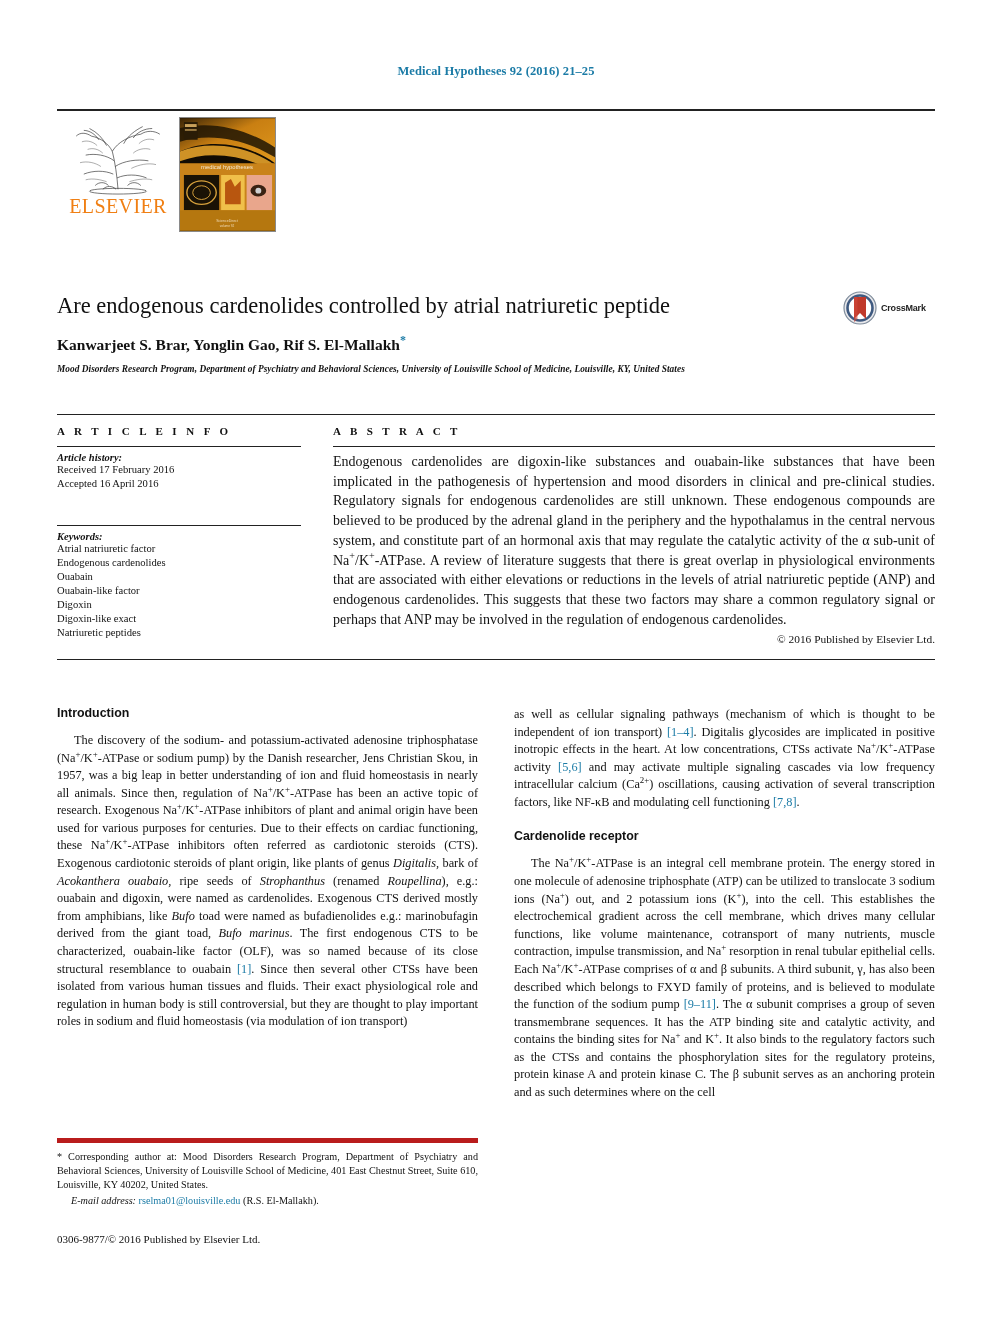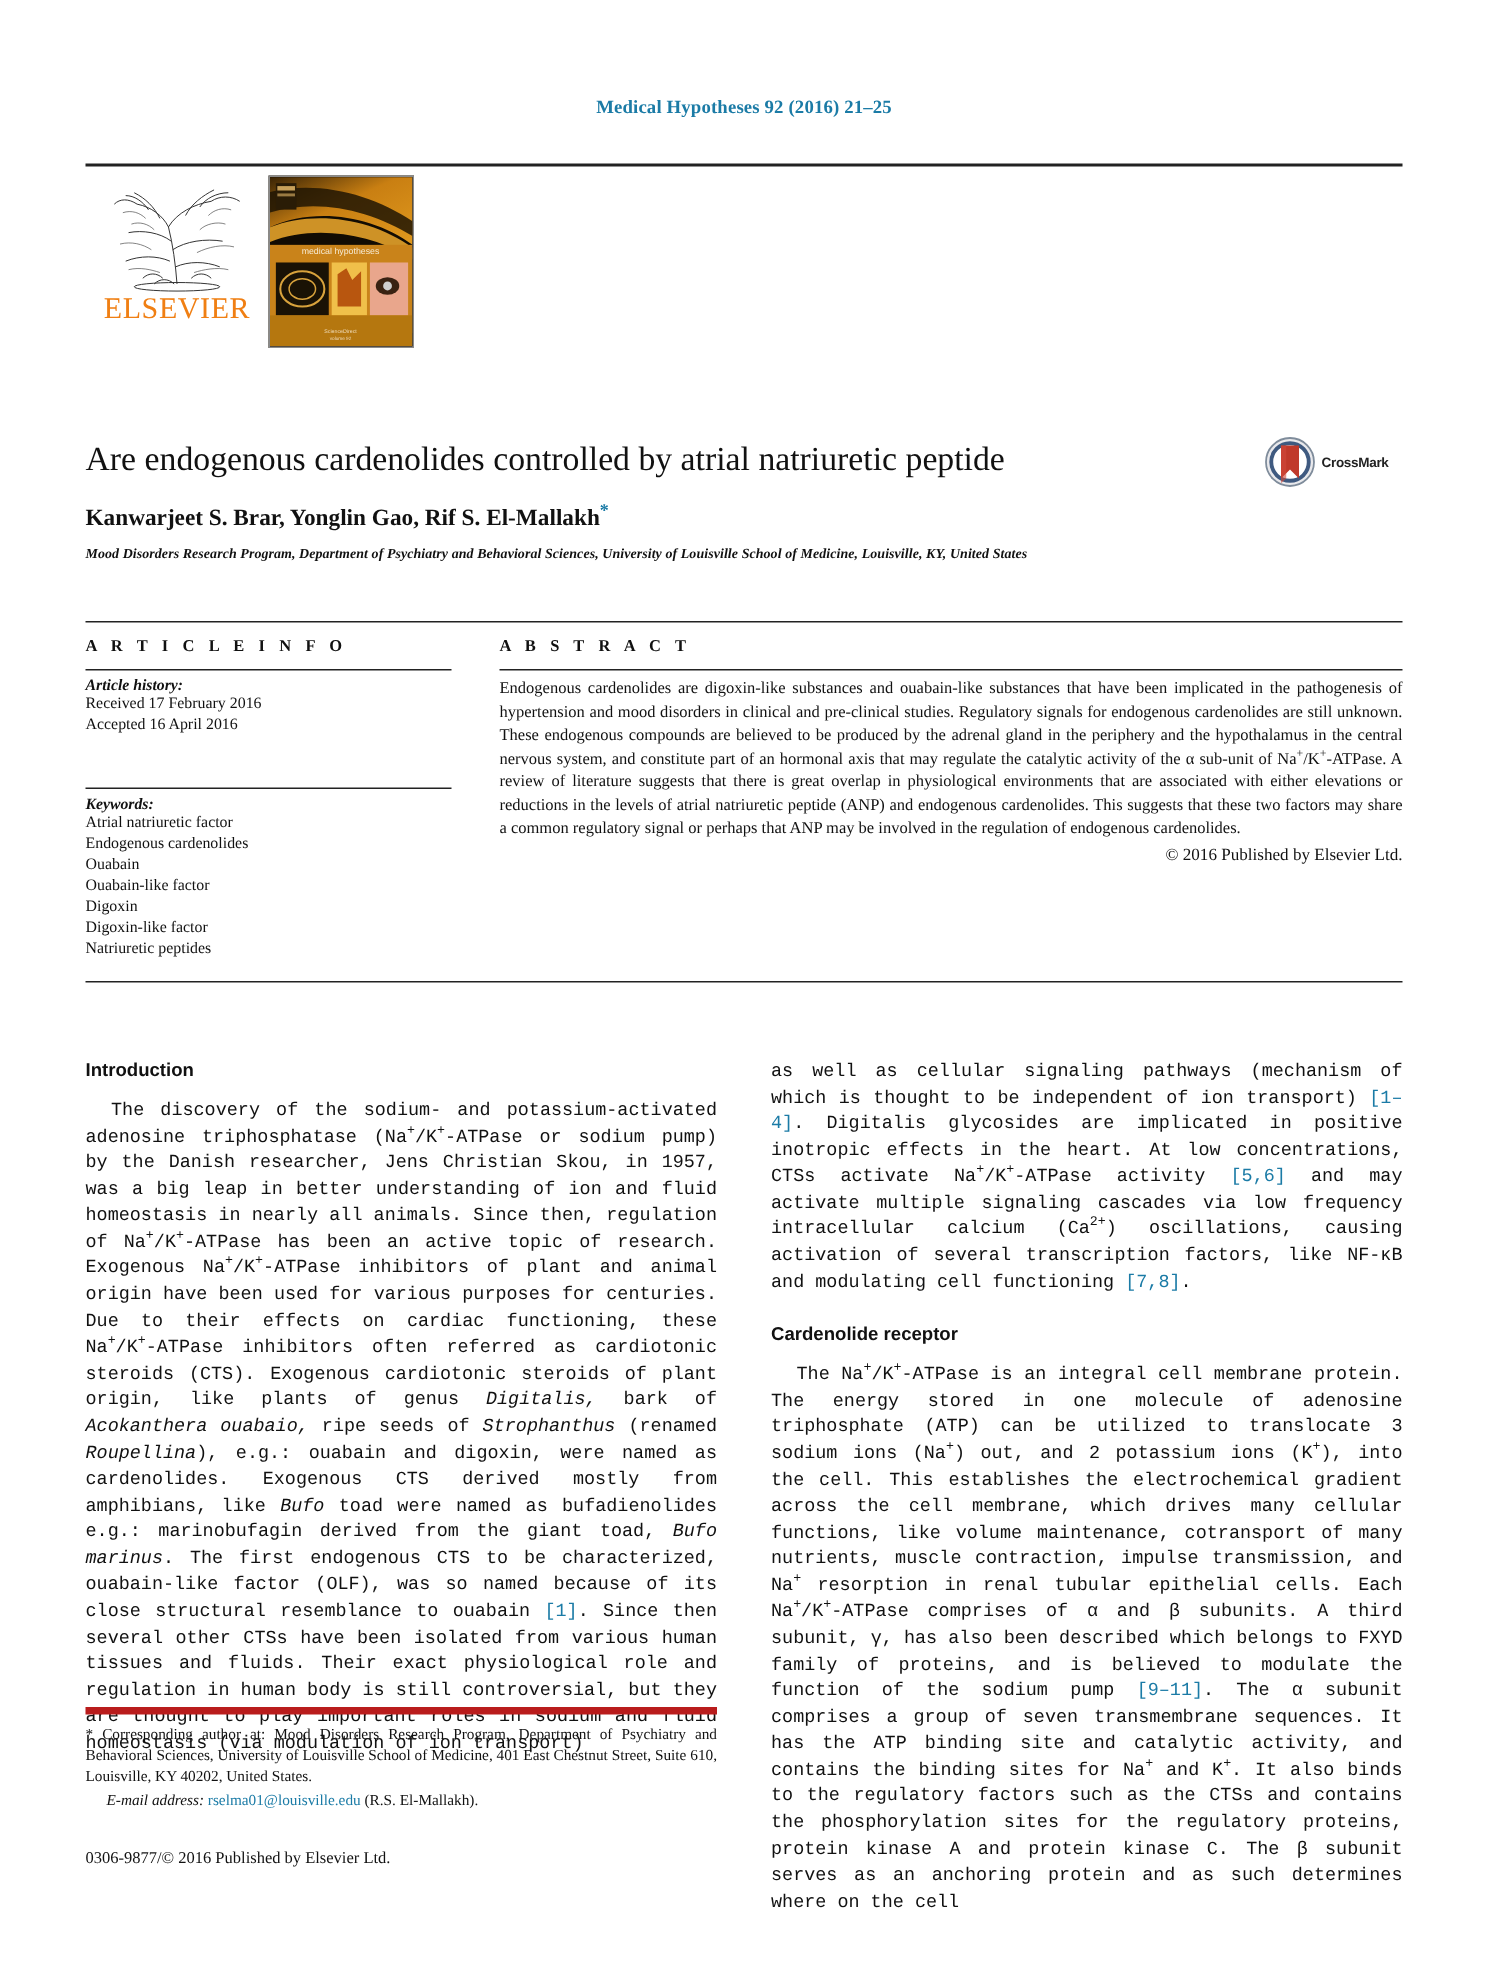--- a/index.html
+++ b/index.html
@@ -216,21 +216,21 @@
   }
   .info-line {
     font-family: "Liberation Serif", serif;
     font-size: 10.6px;
     color: #111;
     line-height: 1.32;
   }
   .kw-gap { height: 34px; }
   .abstract-text {
     font-family: "Liberation Serif", serif;
-    font-size: 11px;
+    font-size: 14px;
     line-height: 1.41;
     color: #111;
     text-align: justify;
     margin: 0;
   }
   .copyright-line {
     font-family: "Liberation Serif", serif;
     font-size: 11.4px;
     color: #111;
     text-align: right;
@@ -252,21 +252,21 @@
   }
   .body-head {
     font-family: "Liberation Sans", sans-serif;
     font-size: 12.4px;
     font-weight: bold;
     color: #111;
     margin: 0 0 12px 0;
   }
   .body-head.spaced { margin-top: 18px; }
   .body-p {
-    font-family: Liberation Mono, monospace;
+    font-family: Liberation Serif, serif;
     font-size: 12.3px;
     line-height: 1.43;
     text-align: justify;
     color: #111;
     margin: 0;
     text-indent: 17px;
     hyphens: auto;
   }
   .ref { color: #1b7ba6; }
   sup { font-size: 0.72em; vertical-align: super; line-height: 0; }
@@ -426,21 +426,21 @@
       <div class="info-line">Received 17 February 2016</div>
       <div class="info-line">Accepted 16 April 2016</div>
       <div class="kw-gap"></div>
       <div class="rule"></div>
       <div class="info-label">Keywords:</div>
       <div class="info-line">Atrial natriuretic factor</div>
       <div class="info-line">Endogenous cardenolides</div>
       <div class="info-line">Ouabain</div>
       <div class="info-line">Ouabain-like factor</div>
       <div class="info-line">Digoxin</div>
-      <div class="info-line">Digoxin-like factor</div>
+      <div class="info-line">Digoxin-like exact</div>
       <div class="info-line">Natriuretic peptides</div>
     </div>
 
     <div class="col-abstract">
       <div class="sect-head">A B S T R A C T</div>
       <div class="rule"></div>
       <p class="abstract-text"><span>Endogenous cardenolides are digoxin-like substances and ouabain-like substances that have been implicated in the pathogenesis of hypertension and mood disorders in clinical and pre-clinical studies. Regulatory signals for endogenous cardenolides are still unknown. These endogenous compounds are believed to be produced by the adrenal gland in the periphery and the hypothalamus in the central nervous system, and constitute part of an hormonal axis that may regulate the catalytic activity of the α sub-unit of Na</span><sup>+</sup>/K<sup>+</sup><span>-ATPase. A review of literature suggests that there is great overlap in physiological environments that are associated with either elevations or reductions in the levels of atrial natriuretic peptide (ANP) and endogenous cardenolides. This suggests that these two factors may share a common regulatory signal or perhaps that ANP may be involved in the regulation of endogenous cardenolides.</span></p>
       <div class="copyright-line">© 2016 Published by Elsevier Ltd.</div>
     </div>
 

